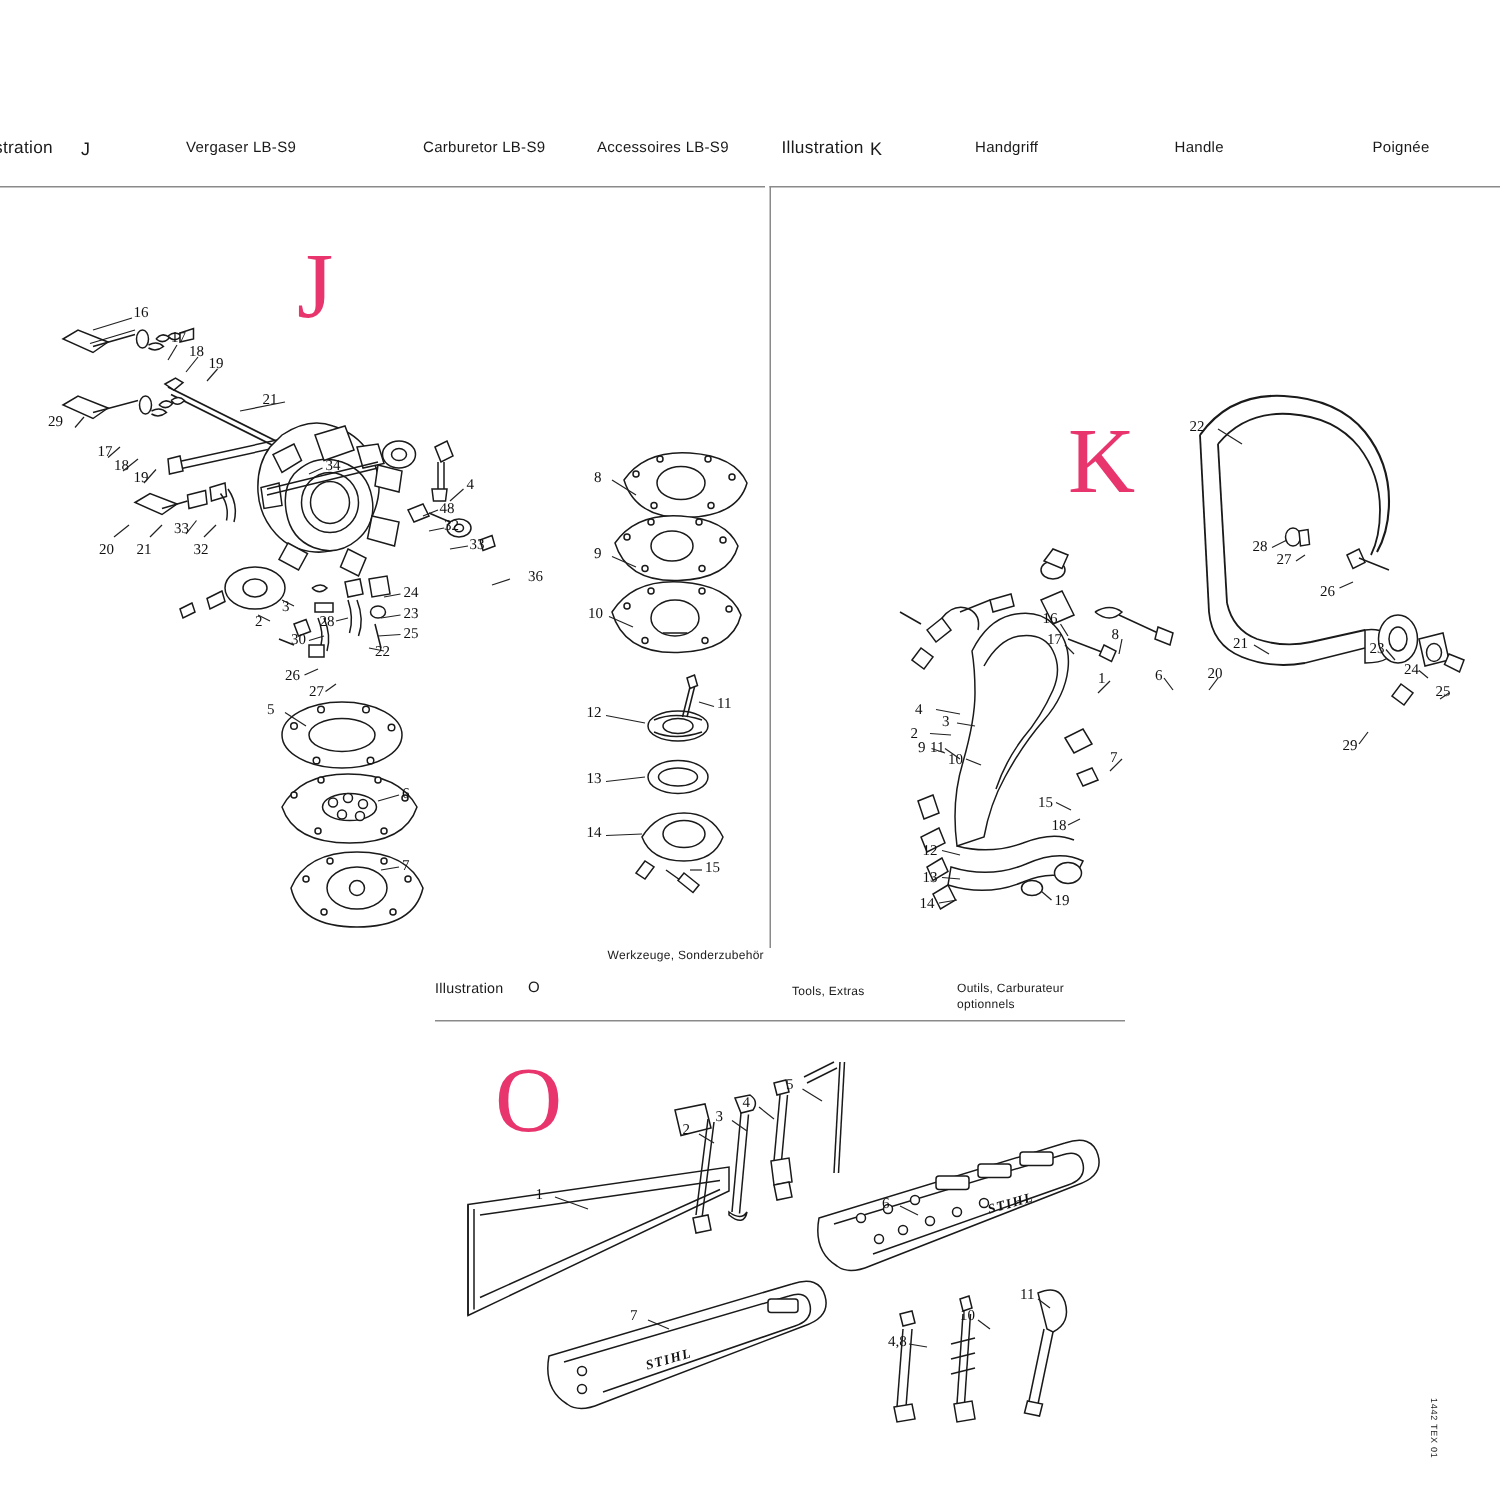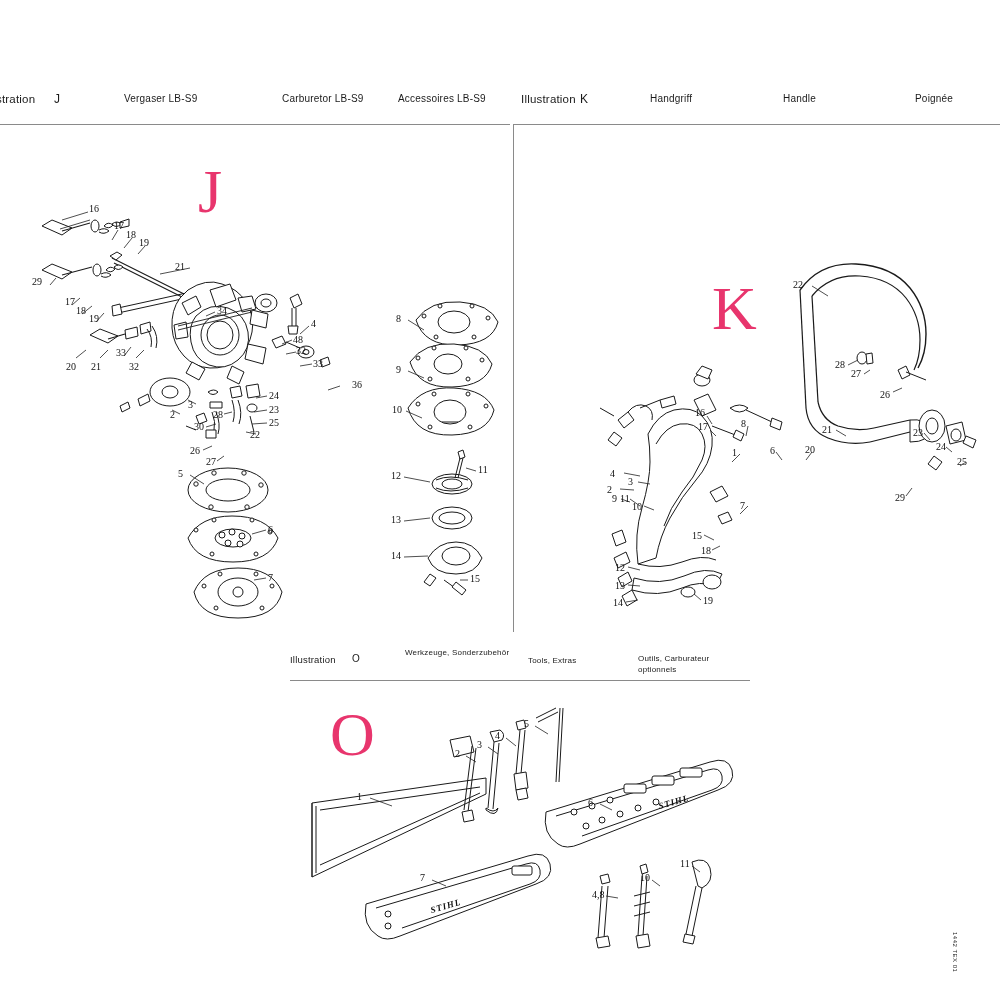--- a/index.html
+++ b/index.html
@@ -103,21 +103,21 @@
 
   <div class="panel-header hdr-title" style="left:521px; top:93px;">Illustration</div>
   <div class="panel-header hdr-letter" style="left:574px; top:92px;">K</div>
   <div class="panel-header" style="left:650px; top:93px;">Handgriff</div>
   <div class="panel-header" style="left:783px; top:93px;">Handle</div>
   <div class="panel-header" style="left:915px; top:93px;">Poignée</div>
   <div class="hdr-rule" style="left:513px; top:124px; width:490px;"></div>
 
   <div class="panel-header" style="left:290px; top:654px; font-size:9.5px;">Illustration</div>
   <div class="panel-header" style="left:352px; top:653px; font-size:10px;">O</div>
-  <div class="panel-header" style="left:405px; top:648px; font-size:8px;text-align:center;">Werkzeuge, Sonderzubehör</div>
+  <div class="panel-header" style="left:405px; top:632px; font-size:8px;text-align:center;">Werkzeuge, Sonderzubehör</div>
   <div class="panel-header" style="left:528px; top:656px; font-size:8px;">Tools, Extras</div>
   <div class="panel-header" style="left:638px; top:653px; font-size:8px; width:110px; white-space:normal; line-height:11px; text-align:left;">Outils, Carburateur optionnels</div>
   <div class="hdr-rule" style="left:290px; top:680px; width:460px;"></div>
 
   <div class="big-letter" style="left:198px; top:160px; font-size:62px;">J</div>
   <div class="big-letter" style="left:712px; top:277px; font-size:62px;">K</div>
   <div class="big-letter" style="left:330px; top:703px; font-size:62px;">O</div>
 
   <svg class="art" style="left:0px; top:130px;" width="520" height="510" viewBox="0 0 520 510" fill="none" stroke="#1a1a1a" stroke-width="1">
 

